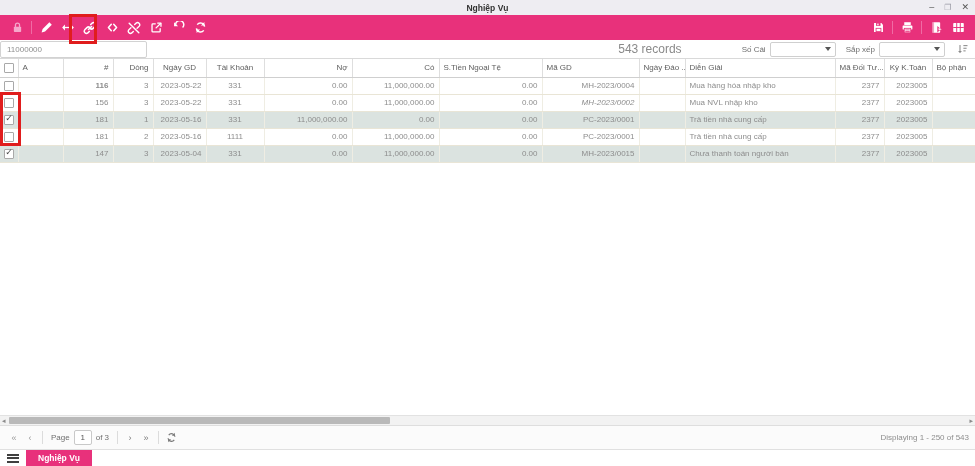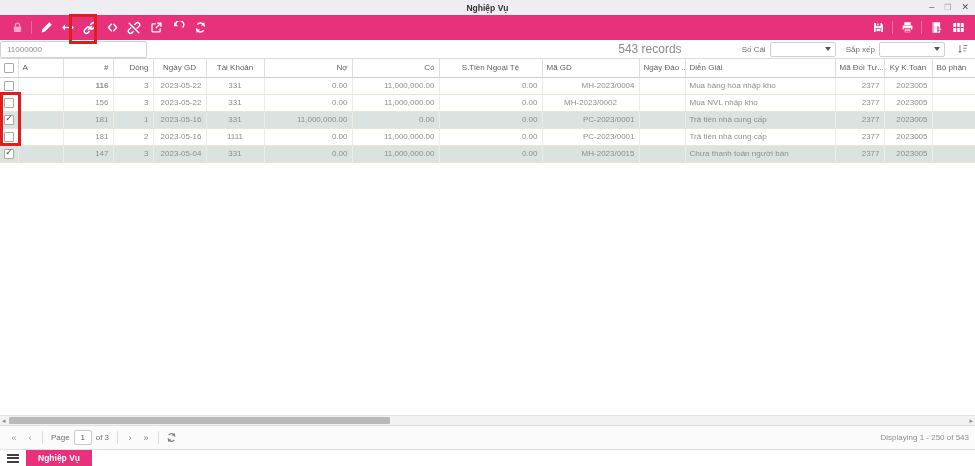--- a/index.html
+++ b/index.html
@@ -241,21 +241,21 @@
       <thead>
           <tr id="grid-head">
             <th style="text-align: center;"><span class="cb"></span></th>
             <th style="text-align: left;">A</th>
             <th style="text-align: right;">#</th>
             <th style="text-align: right;">Dòng</th>
             <th style="text-align: center;">Ngày GD</th>
             <th style="text-align: center;">Tài Khoản</th>
             <th style="text-align: right;">Nợ</th>
             <th style="text-align: right;">Có</th>
-            <th style="text-align: center;">S.Tiền Ngoại Tệ</th>
+            <th style="text-align: left;">S.Tiền Ngoại Tệ</th>
             <th style="text-align: left;">Mã GD</th>
             <th style="text-align: left;">Ngày Đáo ...</th>
             <th style="text-align: left;">Diễn Giải</th>
             <th style="text-align: left;">Mã Đối Tư...</th>
             <th style="text-align: center;">Kỳ K.Toán</th>
             <th style="text-align: left;">Bộ phận</th>
           </tr>
         </thead>
       <tbody id="grid-body">
           <tr>
@@ -278,21 +278,21 @@
           <tr>
             <td style="text-align: center; padding: 0px 2px;"><span class="cb"></span></td>
             <td style="text-align: left;"></td>
             <td style="text-align: right;">156</td>
             <td style="text-align: right;">3</td>
             <td style="text-align: right;">2023-05-22</td>
             <td style="text-align: center;">331</td>
             <td style="text-align: right;">0.00</td>
             <td style="text-align: right;">11,000,000.00</td>
             <td style="text-align: right;">0.00</td>
-            <td style="text-align: center;">MH-2023/0002</td>
+            <td style="text-align: right; font-style: italic;">MH-2023/0002</td>
             <td style="text-align: left;"></td>
             <td style="text-align: left;">Mua NVL nhập kho</td>
             <td style="text-align: right;">2377</td>
             <td style="text-align: right;">2023005</td>
             <td style="text-align: left;"></td>
           </tr>
           <tr class="hl">
             <td style="text-align: center; padding: 0px 2px;"><span class="cb checked"></span></td>
             <td style="text-align: left;"></td>
             <td style="text-align: right;">181</td>

